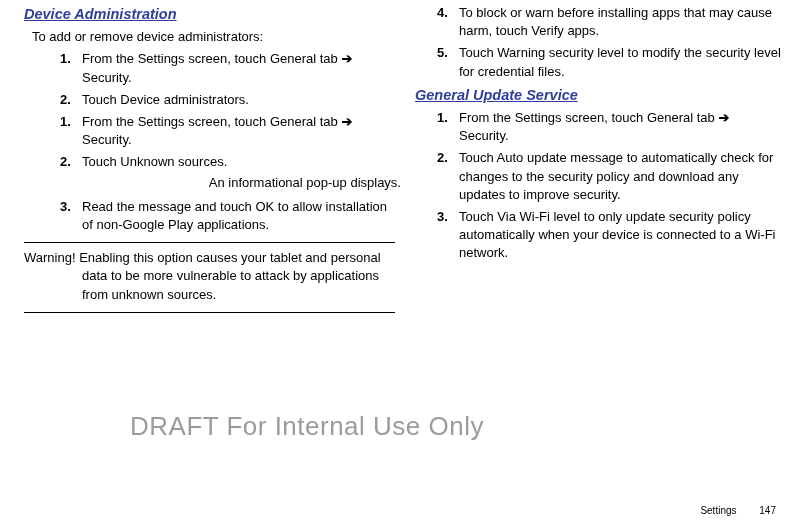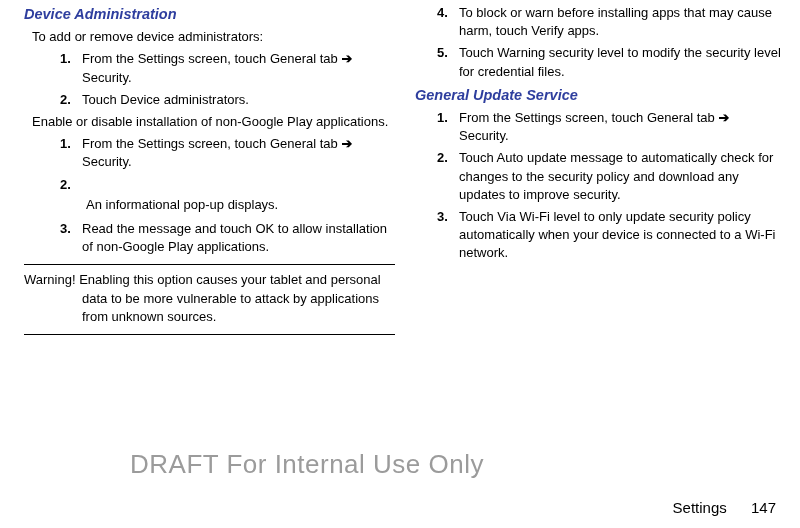--- a/index.html
+++ b/index.html
@@ -21,20 +21,21 @@
       width: 50%;
       padding-right: 8px;
     }
     .col-right { padding-left: 6px; }
     .heading-blue {
       color: #2e3e9e;
       font-style: italic;
       font-weight: bold;
       font-size: 14.5px;
       margin-bottom: 4px;
+      text-decoration: underline;
     }
     .intro {
       margin-left: 8px;
       margin-bottom: 4px;
     }
     .ol {
       margin-left: 22px;
     }
     .li {
       display: flex;
@@ -42,50 +43,51 @@
       padding-left: 14px;
     }
     .li-num {
       font-weight: bold;
       min-width: 22px;
     }
     .li-body { flex: 1; }
     .bold { font-weight: normal; }
     .arrow { font-weight: bold; }
     .sub-line {
-      margin-left: 40px;
+      margin-left: 88px;
       margin-top: -2px;
       margin-bottom: 6px;
+      text-align: right;
     }
     .rule {
       border: none;
       border-top: 1px solid #000;
       margin: 8px 6px 6px 0;
     }
     .warning {
       margin: 0 6px 0 0;
     }
     .warning-body {
       padding-left: 58px;
     }
     .watermark {
       position: absolute;
       left: 130px;
-      top: 446px;
+      top: 408px;
       color: #9b9b9b;
       font-size: 26px;
       font-family: Arial, sans-serif;
       letter-spacing: 0.5px;
       pointer-events: none;
     }
     .footer {
       position: absolute;
       right: 24px;
       bottom: 10px;
-      font-size: 15px;
+      font-size: 10px;
     }
     .footer .pgnum { margin-left: 20px; }
   </style>
 </head>
 <body>
 
 <div class="columns">
 
   <div class="col">
     <div class="heading-blue">Device Administration</div>
@@ -99,31 +101,33 @@
         </span>
       </div>
       <div class="li">
         <span class="li-num">2.</span>
         <span class="li-body">
           <span>Touch </span><span class="bold">Device administrators</span><span>.</span>
         </span>
       </div>
     </div>
 
-    <div class="intro">Enable or disable installation of non-Google Play applications.</div>
 
     <div class="ol">
       <div class="li">
         <span class="li-num">1.</span>
         <span class="li-body">
           <span>From the </span><span class="bold">Settings</span><span> screen, touch </span><span class="bold">General</span><span> tab </span><span class="arrow">➔</span><br><span class="bold">Security</span><span>.</span>
         </span>
       </div>
       <div class="li">
         <span class="li-num">2.</span>
+        <span class="li-body">
+          <span>Touch </span><span class="bold">Unknown sources.</span>
+        </span>
       </div>
       <div class="sub-line">An informational pop-up displays.</div>
       <div class="li">
         <span class="li-num">3.</span>
         <span class="li-body">
           <span>Read the message and touch </span><span class="bold">OK</span><span> to allow installation of non-Google Play applications.</span>
         </span>
       </div>
     </div>
 

